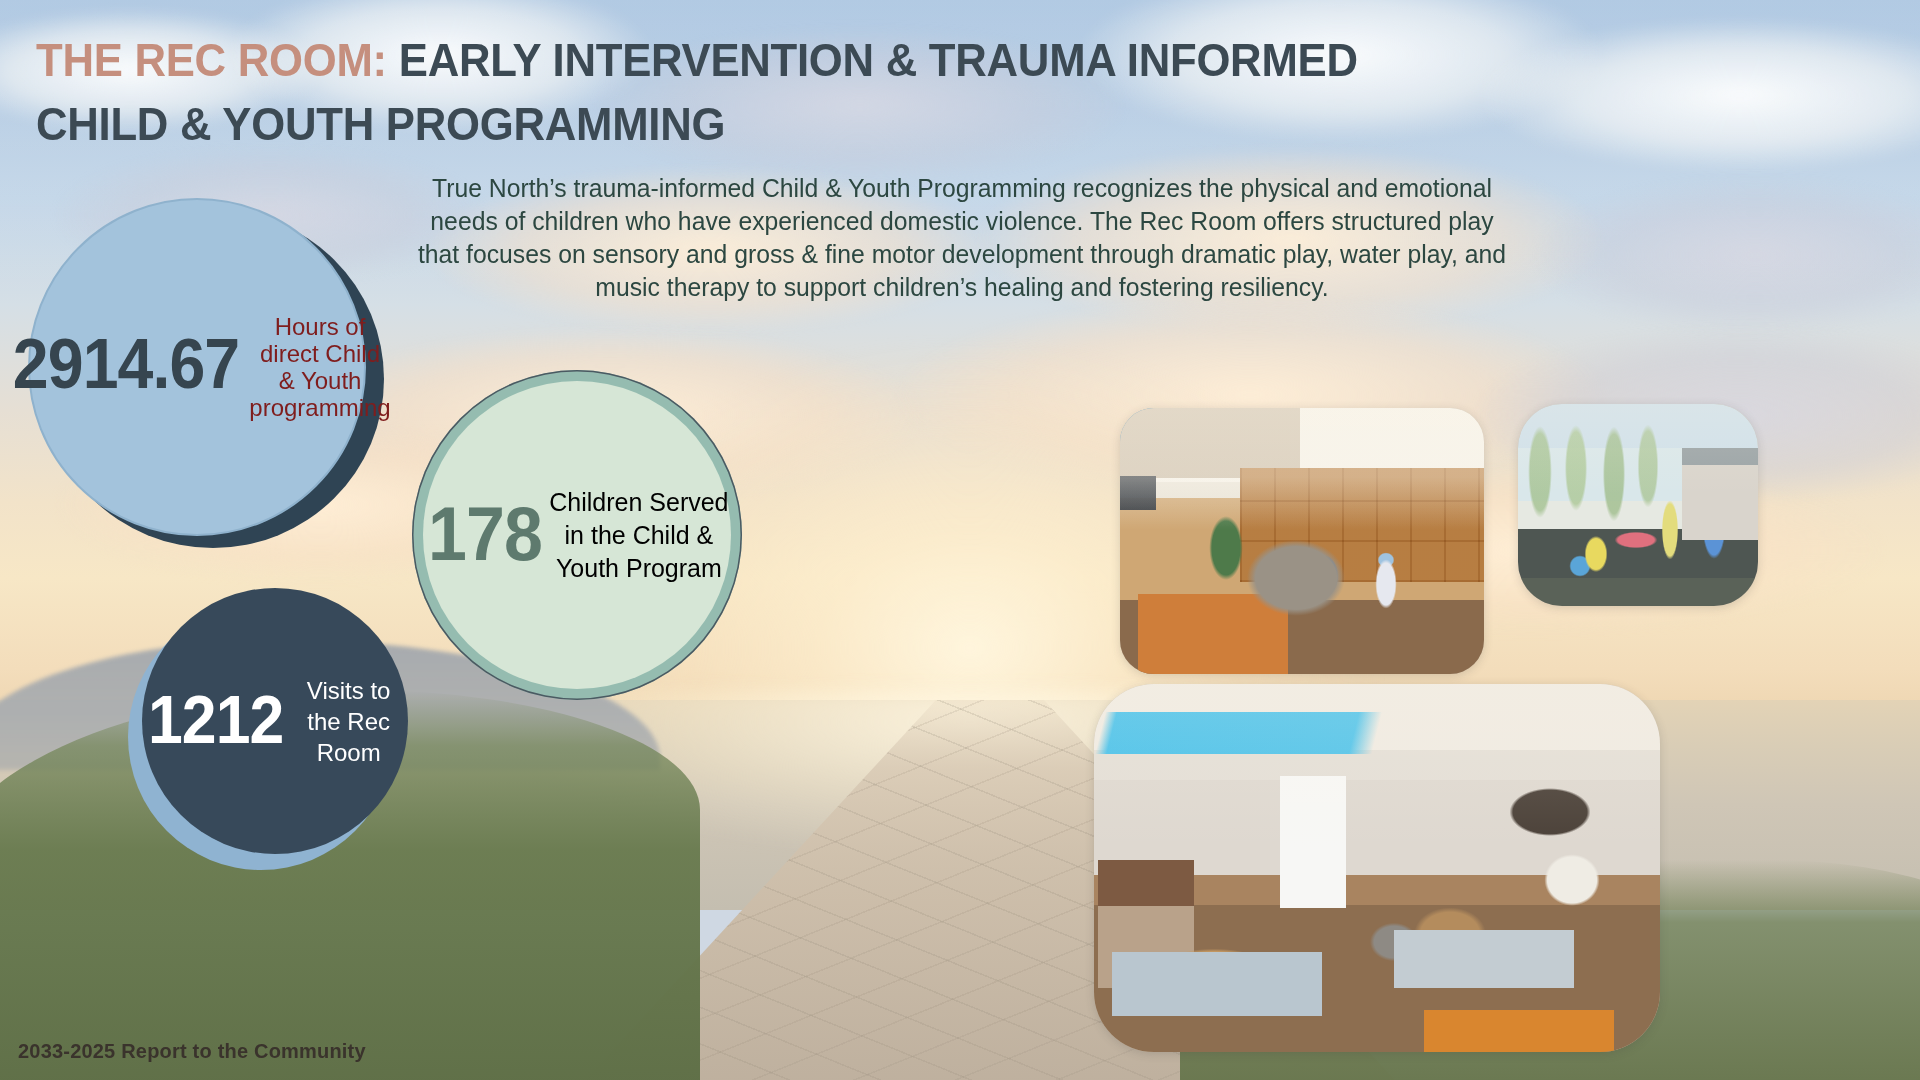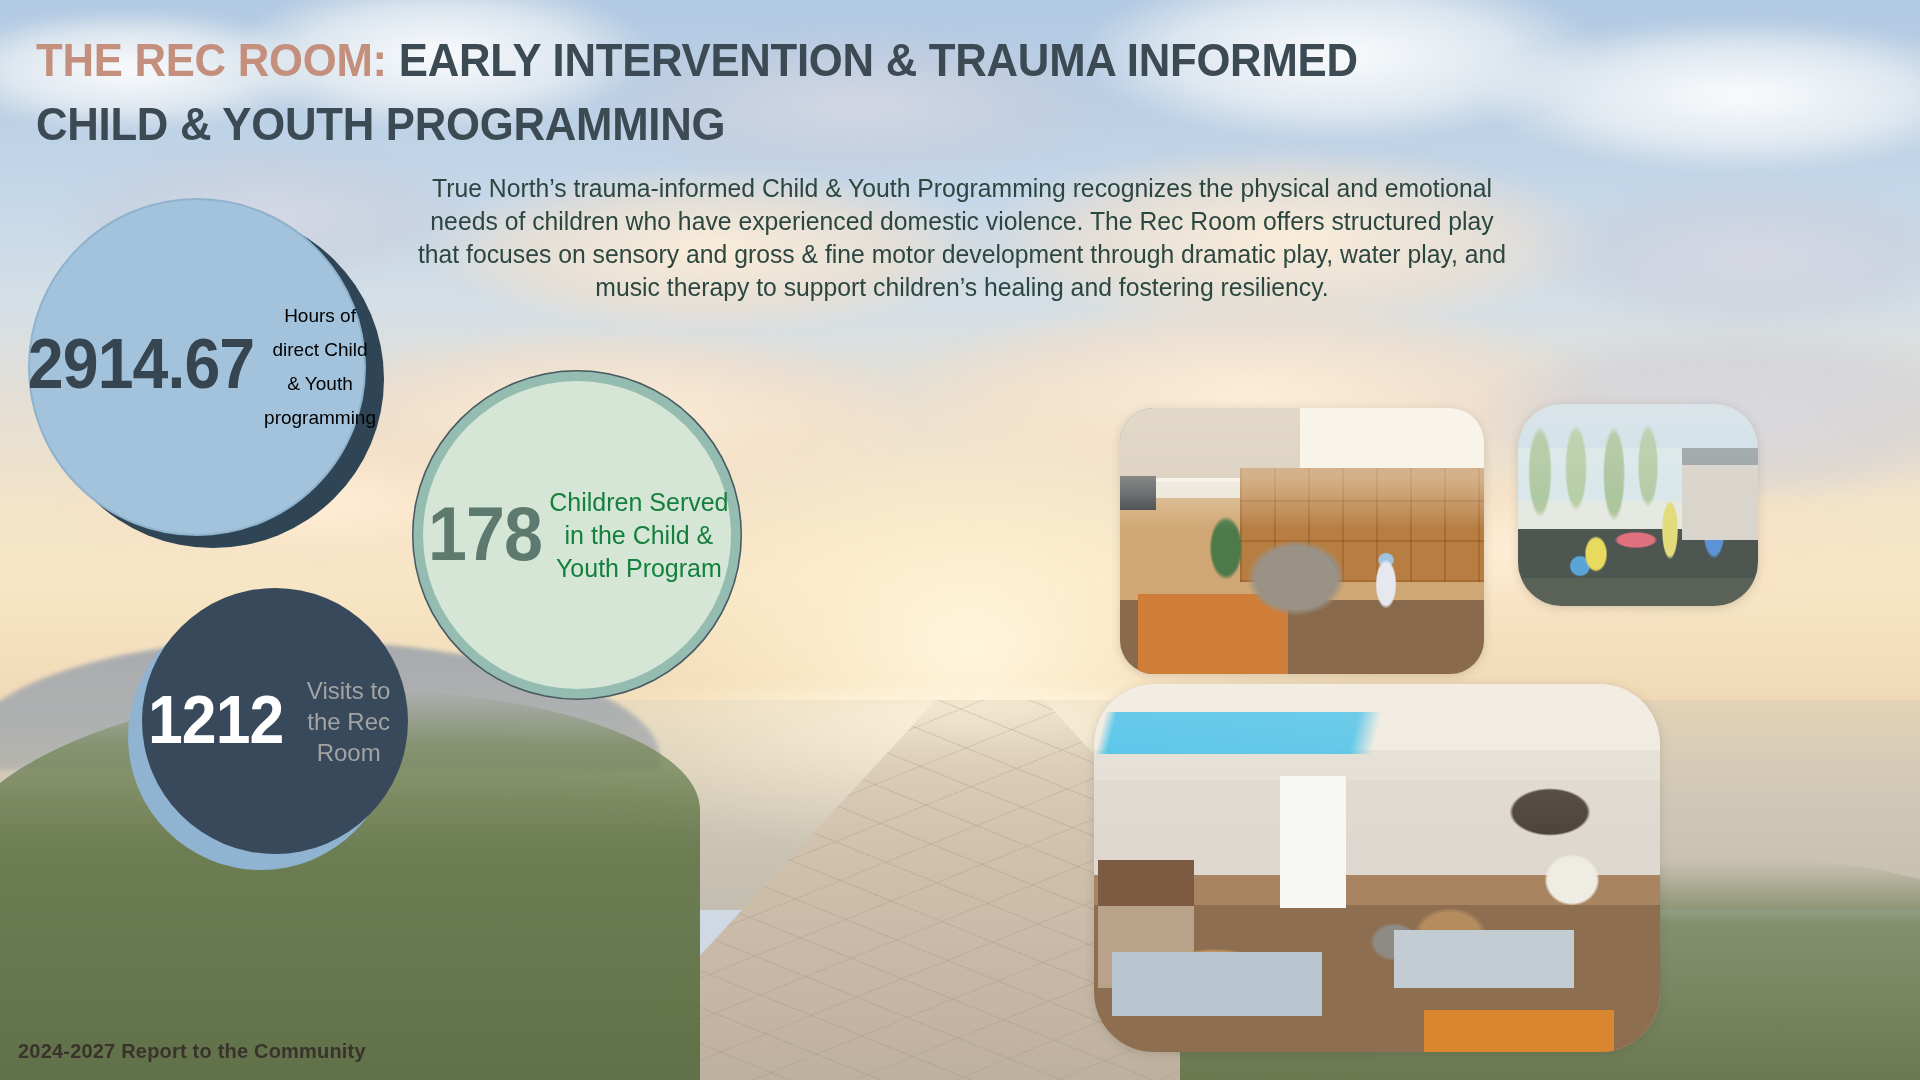--- a/index.html
+++ b/index.html
@@ -134,37 +134,37 @@
   .stat .cap {
     font-family:"Liberation Sans", sans-serif;
   }
 
   
   #stat-hours { left:24px; top:198px; width:360px; height:350px; }
   #stat-hours .ring { left:18px; top:12px; width:342px; height:338px; background:#2f4454; }
   #stat-hours .face { left:4px; top:0px; width:338px; height:338px;
       background:#a3c3dc; border:2px solid #8fb2cd; }
   #stat-hours .num { font-size:70px; color:#36454f; margin-bottom:6px; }
-  #stat-hours .cap { font-size:19px; line-height:34px; color:#000000; }
+  #stat-hours .cap { font-size:24px; line-height:27px; color:#7f1d1d; }
 
   
   #stat-children { left:412px; top:370px; width:332px; height:310px; }
   #stat-children .ring { left:0; top:0; width:330px; height:330px;
       background:#95bcb0; box-shadow:0 0 0 1.5px #4b5a62 inset; }
   #stat-children .face { left:11px; top:11px; width:308px; height:308px;
       background:#d6e6d6;align-items:center; }
   #stat-children .num { font-size:76px; color:#5e7a6e; margin-bottom:4px; }
-  #stat-children .cap { font-size:25px; line-height:33px; color:#15803d; }
+  #stat-children .cap { font-size:25px; line-height:33px; color:#000000; }
 
   
   #stat-visits { left:128px; top:588px; width:270px; height:270px; }
   #stat-visits .ring { left:0; top:16px; width:266px; height:266px; background:#8fb3d1; }
   #stat-visits .face { left:14px; top:0; width:266px; height:266px; background:#37495a; }
   #stat-visits .num { font-size:68px; color:#ffffff; margin-bottom:4px; }
-  #stat-visits .cap { font-size:24px; line-height:31px; color:#a3a3a3; }
+  #stat-visits .cap { font-size:24px; line-height:31px; color:#ffffff; }
 
   
   .photo {
     position:absolute; overflow:hidden;
     background:#cbbda9;
     box-shadow:0 2px 10px rgba(60,60,60,.18);
   }
   .photo .inner { position:absolute; inset:0; }
 
   
@@ -359,13 +359,13 @@
 <figure class="photo" id="photo-playground">
   <div class="inner" aria-label="Outdoor playground with slide and climbing structure"></div>
   <div class="warmlight"></div>
 </figure>
 
 <figure class="photo" id="photo-room">
   <div class="inner" aria-label="Rec Room with play kitchen, child-sized table and chairs, rocking chairs and blue LED lighting"></div>
   <div class="warmlight"></div>
 </figure>
 
-<div class="footer">2024-2027 Report to the Community</div>
+<div class="footer">2033-2025 Report to the Community</div>
 
 </body></html>

